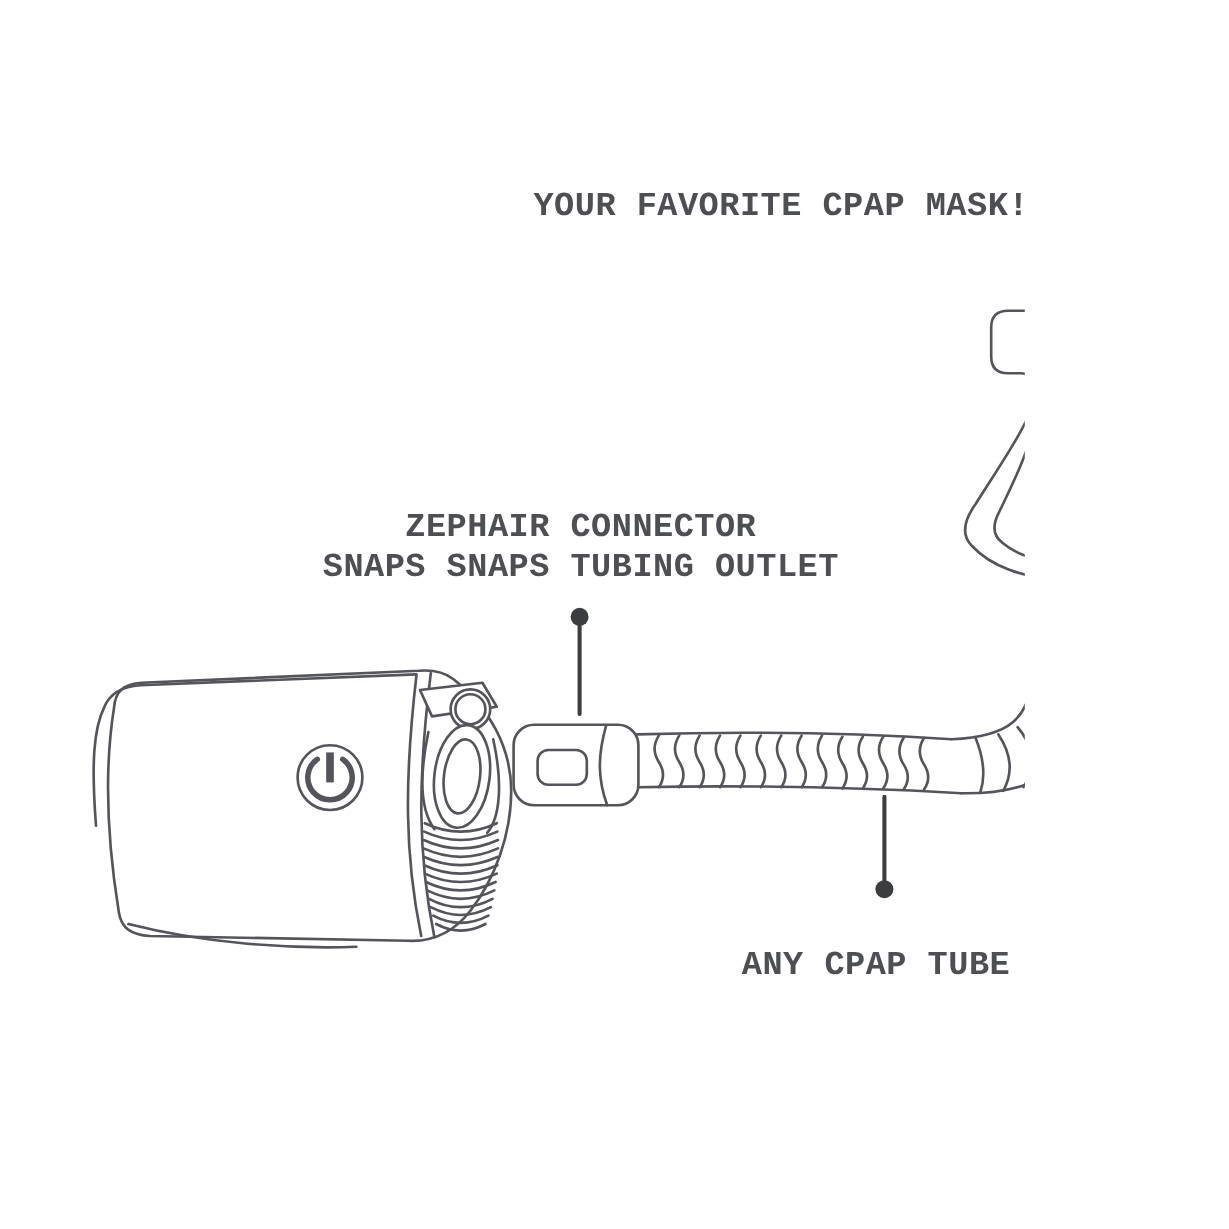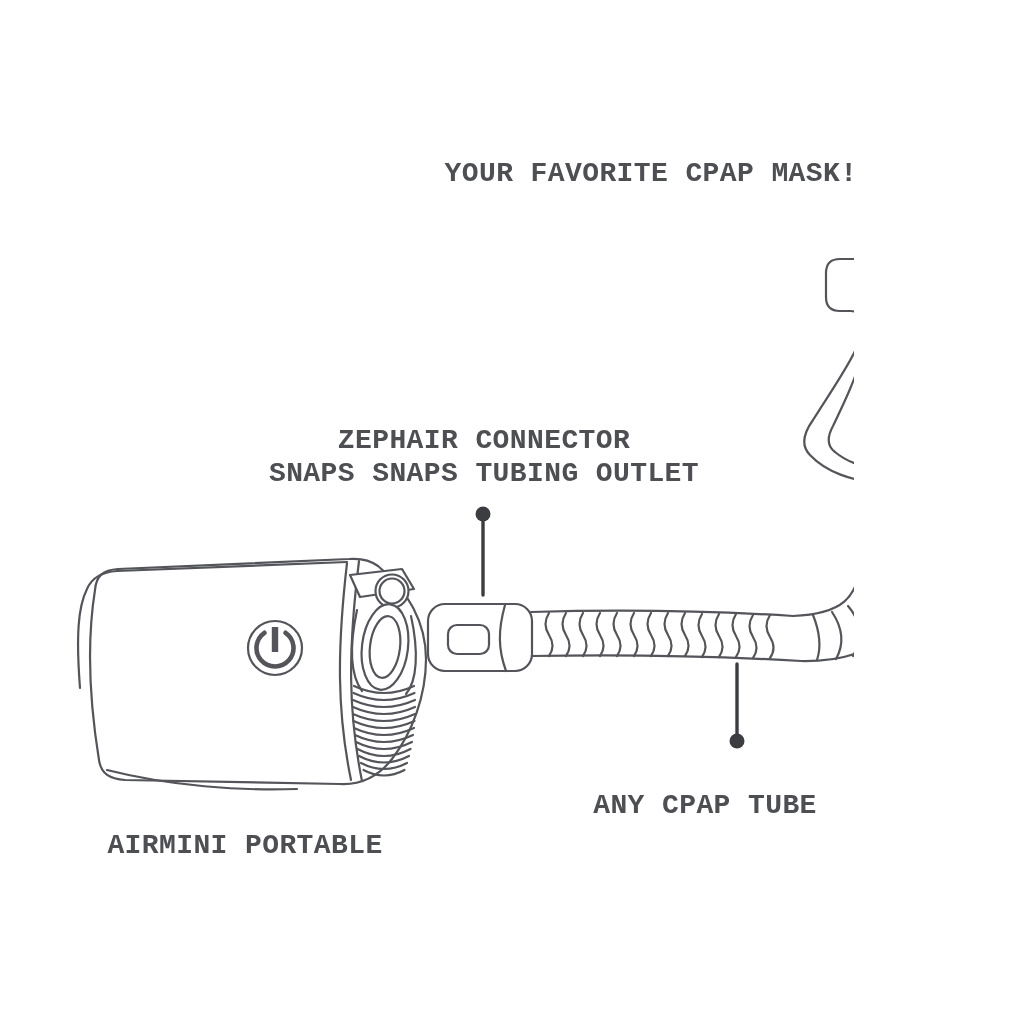--- a/index.html
+++ b/index.html
@@ -43,21 +43,21 @@
     font-size: 28px;
     line-height: 33px;
     font-weight: 700;
     letter-spacing: 0.4px;
     color: var(--label-text, #4d4f53);
     white-space: nowrap;
   }
   .label-mask      { left: 651px; top: 173px; }
   .label-connector { left: 484px; top: 457px; text-align: center; }
   .label-device    { left: 245px; top: 845px; }
-  .label-tube      { left: 705px; top: 805px; }
+  .label-tube      { left: 730px; top: 805px; }
 </style>
 </head>
 <body>
 
 <div class="stage">
 
   <svg class="artboard" width="1024" height="1024" viewBox="0 0 1024 1024">
 
     <g>
 
@@ -206,20 +206,19 @@
   <div class="label label-mask">
     <span>YOUR FAVORITE CPAP MASK!</span>
   </div>
 
   <div class="label label-connector">
     <div>ZEPHAIR CONNECTOR</div>
     <div>SNAPS SNAPS TUBING OUTLET</div>
   </div>
 
   <div class="label label-device">
-    <div>AIRMINI PORTABLE</div>
   </div>
 
   <div class="label label-tube">
     <div>ANY CPAP TUBE</div>
   </div>
 
 </div>
 
 </body></html>

